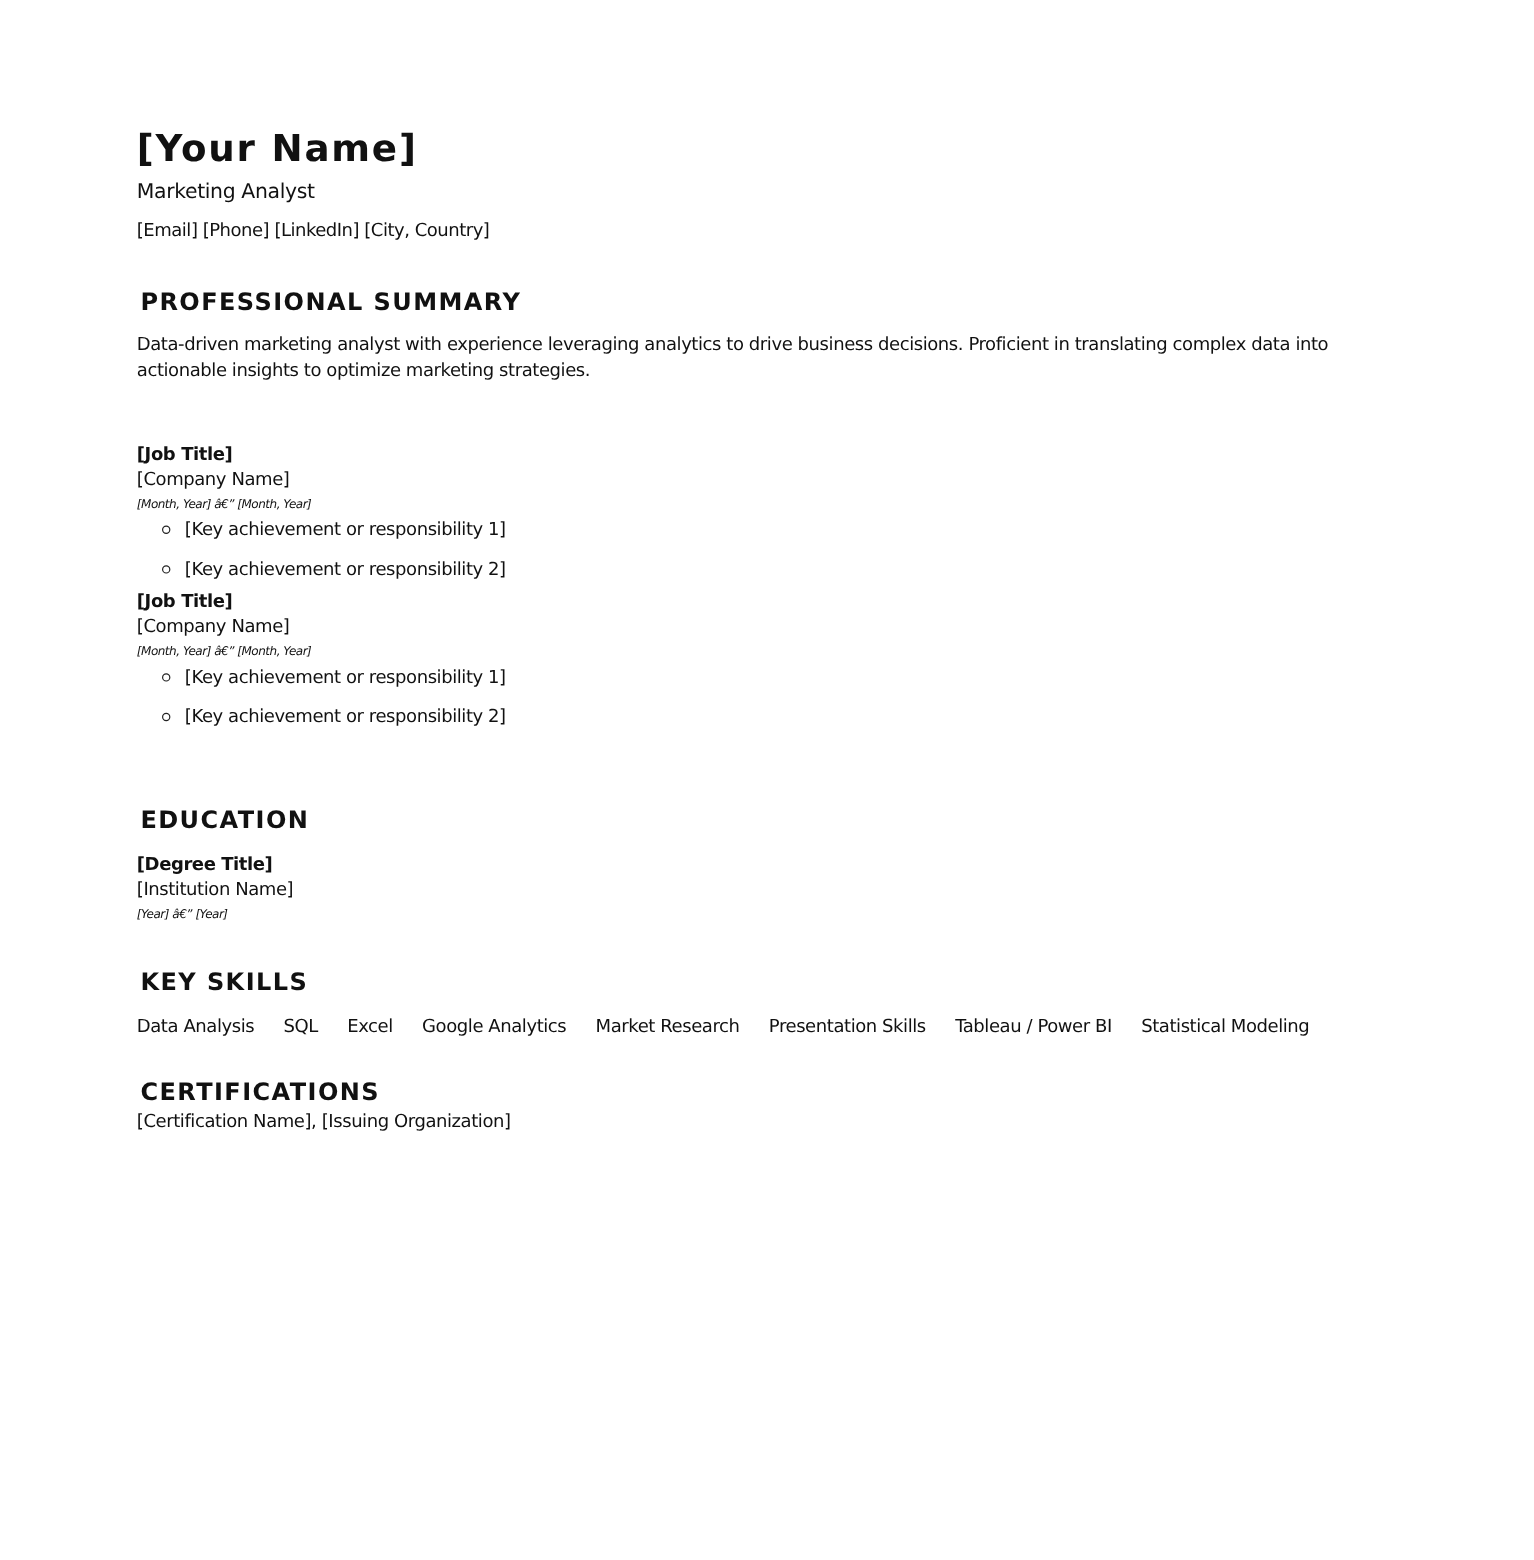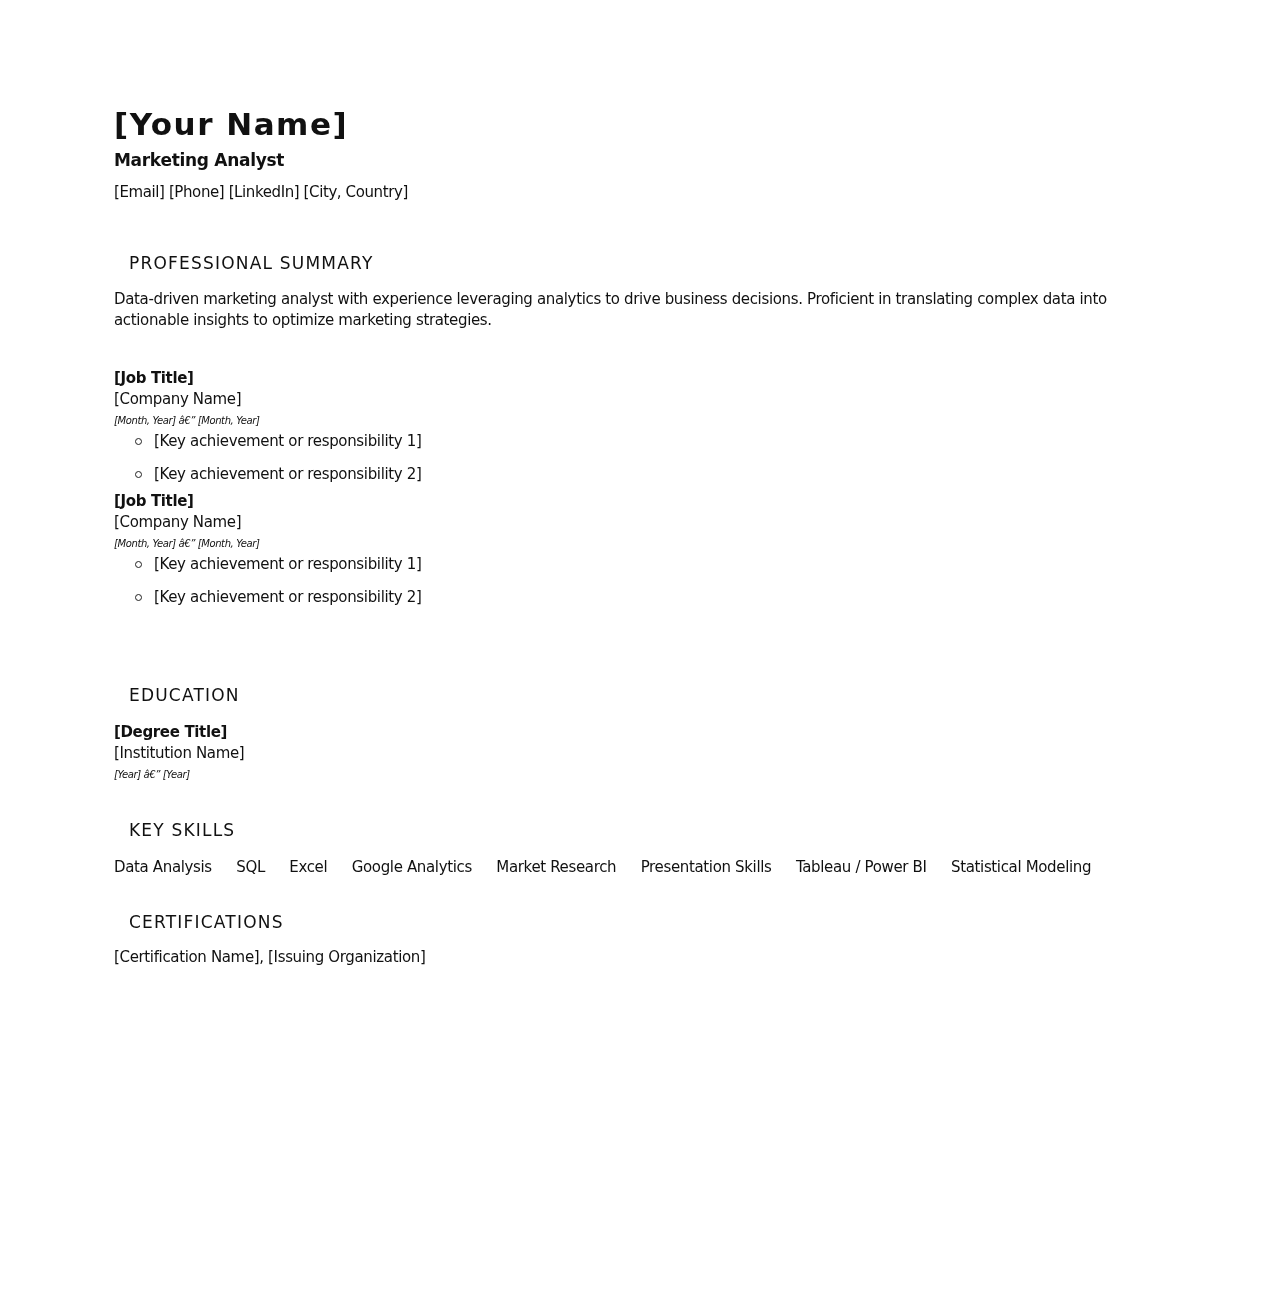--- a/index.html
+++ b/index.html
@@ -6,26 +6,26 @@
   body {
     width: 1278px; height: 1300px; overflow: hidden;
     font-family: "DejaVu Sans", "Liberation Sans", sans-serif;
     color: #111111;
   }
   .page { position: absolute; left: 114px; top: 100px; width: 1060px; }
   .name {
     font-size: 31px; font-weight: bold; letter-spacing: 1.5px;
     margin: 0; line-height: 48px; color: #111;
   }
-  .role { font-size: 17px; margin-top: 1px; line-height: 22px; letter-spacing: -0.3px; font-weight: bold; }
+  .role { font-size: 17px; margin-top: 1px; line-height: 22px; letter-spacing: -0.3px; }
   .contacts { margin-top: 11px; font-size: 15px; line-height: 20px; letter-spacing: -0.4px; }
   .contacts span { }
   .section-title {
-    font-size: 17px; font-weight: normal; letter-spacing: 1.2px;
-    line-height: 20px; margin: 15px;
+    font-size: 20px; font-weight: bold; letter-spacing: 1.2px;
+    line-height: 20px; margin: 3px;
   }
   .sec { position: absolute; left: 0; width: 1060px; }
   .body-text { font-size: 15px; line-height: 21px; letter-spacing: -0.35px; }
   .bold { font-weight: bold; }
   .italic { font-style: italic; font-size: 10px; letter-spacing: -0.4px; }
   ul.bullets { list-style: none; margin: 0; padding: 0 0 0 20px; }
   ul.bullets li { position: relative; padding-left: 20px; font-size: 15px; line-height: 21px; letter-spacing: -0.35px; margin-bottom: 12px; }
   ul.bullets li::before {
     content: ""; position: absolute; left: 1px; top: 7px; width: 5px; height: 5px;
     border: 1.3px solid #222; border-radius: 50%;

